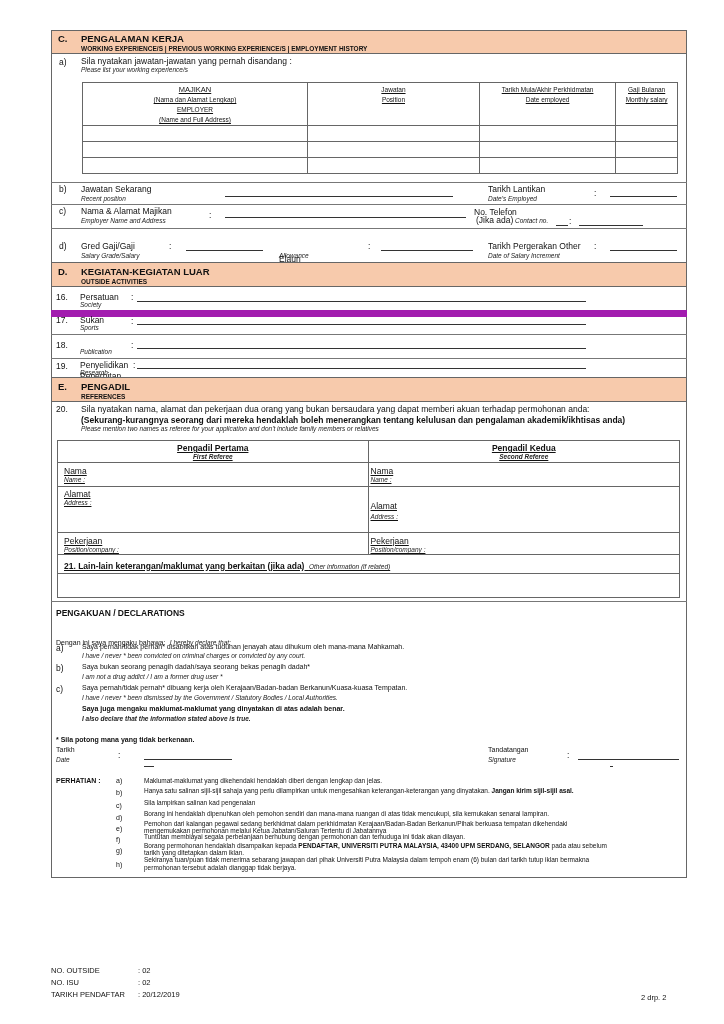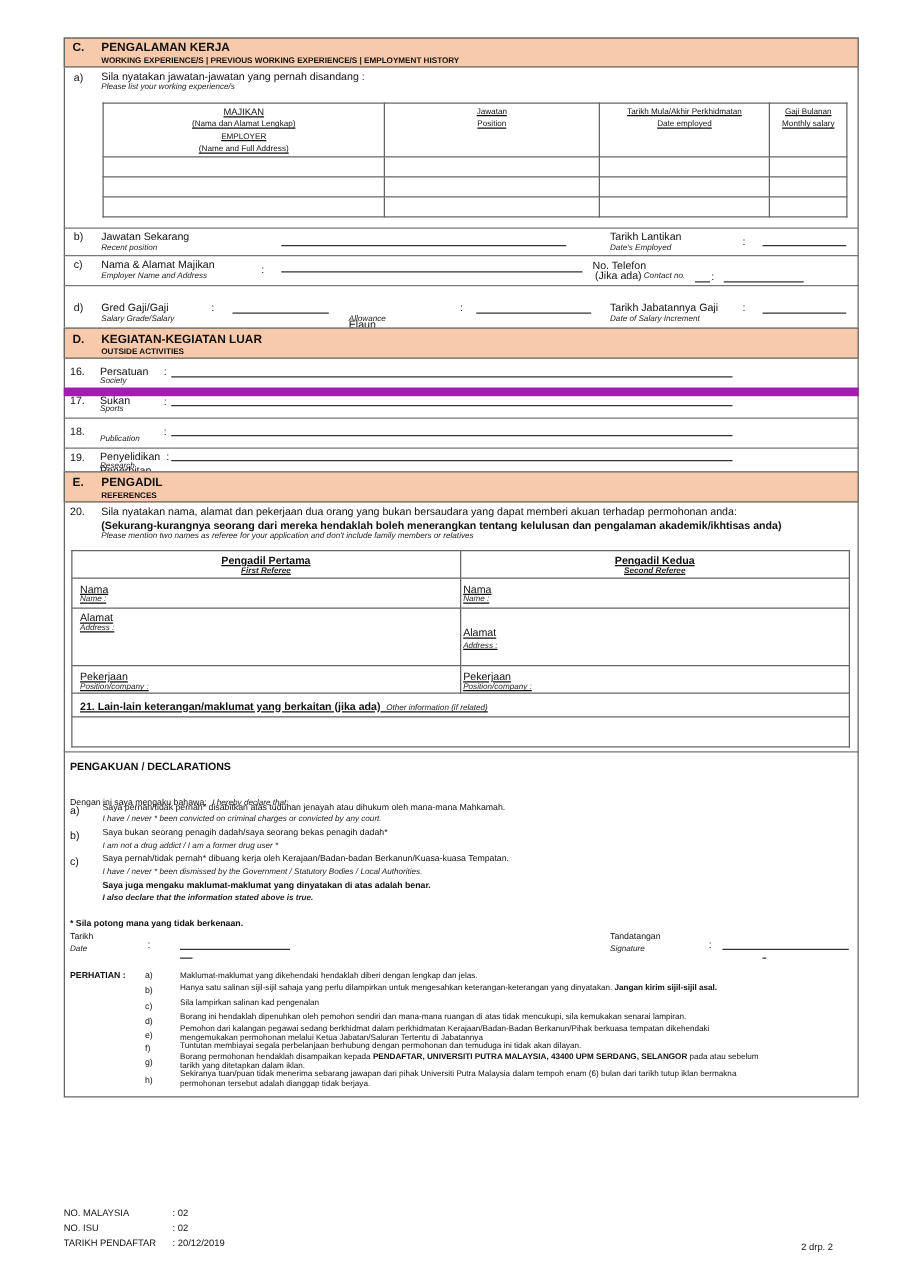--- a/index.html
+++ b/index.html
@@ -106,21 +106,21 @@
 
 <span class="abs t" style="left:59px;top:241px;">d)</span>
 <span class="abs t" style="left:81px;top:241px;">Gred Gaji/Gaji</span>
 <span class="abs s" style="left:81px;top:252px;">Salary Grade/Salary</span>
 <span class="abs t" style="left:169px;top:241px;">:</span>
 <div class="uline" style="left:186px;top:250px;width:77px;"></div>
 <span class="abs t" style="left:279px;top:254px;">Elaun</span>
 <span class="abs s" style="left:279px;top:252px;">Allowance</span>
 <span class="abs t" style="left:368px;top:241px;">:</span>
 <div class="uline" style="left:381px;top:250px;width:92px;"></div>
-<span class="abs t" style="left:488px;top:241px;">Tarikh Jabatannya Gaji</span>
+<span class="abs t" style="left:488px;top:241px;">Tarikh Pergerakan Other</span>
 <span class="abs s" style="left:488px;top:252px;">Date of Salary Increment</span>
 <span class="abs t" style="left:594px;top:241px;">:</span>
 <div class="uline" style="left:610px;top:250px;width:67px;"></div>
 
 <div class="hband" style="top:262px;height:25px;">
   <span class="abs sec-letter" style="left:6px;top:3px;">D.</span>
   <span class="abs sec-title" style="left:29px;top:3px;text-align:right;">KEGIATAN-KEGIATAN LUAR</span>
   <span class="abs sec-sub" style="left:29px;top:15px;">OUTSIDE ACTIVITIES</span>
 </div>
 
@@ -290,21 +290,21 @@
   </div>
   <div class="abs" style="left:0;top:80px;">
     <span class="abs t" style="left:0;top:4px;font-size:7px;">h)</span>
     <span class="abs t" style="left:28px;top:0;font-size:6.5px;line-height:7px;">Sekiranya tuan/puan tidak menerima sebarang jawapan dari pihak Universiti Putra Malaysia dalam tempoh enam (6) bulan dari tarikh tutup iklan bermakna</span>
     <span class="abs t" style="left:28px;top:8px;font-size:6.5px;line-height:7px;">permohonan tersebut adalah dianggap tidak berjaya.</span>
   </div>
 </div>
 
 <div class="abs" style="left:51px;top:966px;">
   <div class="abs" style="left:0;top:0;">
-    <span class="abs t" style="left:0;top:0;font-size:7.5px;">NO. MALAYSIA</span>
+    <span class="abs t" style="left:0;top:0;font-size:7.5px;">NO. OUTSIDE</span>
     <span class="abs t" style="left:87px;top:0;font-size:7.5px;">: 02</span>
   </div>
   <div class="abs" style="left:0;top:12px;">
     <span class="abs t" style="left:0;top:0;font-size:7.5px;">NO. ISU</span>
     <span class="abs t" style="left:87px;top:0;font-size:7.5px;">: 02</span>
   </div>
   <div class="abs" style="left:0;top:24px;">
     <span class="abs t" style="left:0;top:0;font-size:7.5px;">TARIKH PENDAFTAR</span>
     <span class="abs t" style="left:87px;top:0;font-size:7.5px;">: 20/12/2019</span>
   </div>

